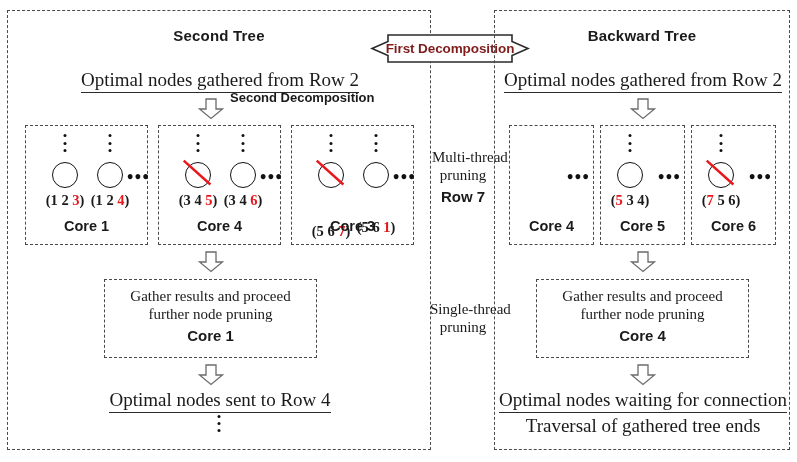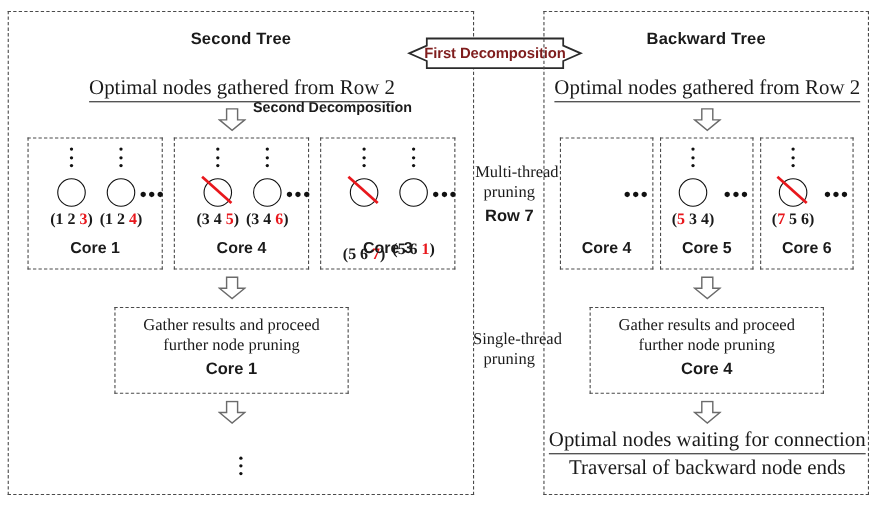--- a/index.html
+++ b/index.html
@@ -233,20 +233,23 @@
       <div class="gather-text" style="padding-top:0;">further node pruning</div>
       <div class="gather-core">Core 1</div>
     </div>
 
     <div class="arrow-down" style="left:190px;top:353px;">
       <svg width="26" height="22" viewBox="0 0 26 22" aria-hidden="true">
         <polygon points="8,1 18,1 18,11 24.5,11 13,20.5 1.5,11 8,11" fill="#ffffff" stroke="#6b6b6b" stroke-width="1.3"></polygon>
       </svg>
     </div>
 
+    <div class="abs caption" style="left:0;top:378px;width:424px;">
+      <span class="u">Optimal nodes sent to Row 4</span>
+    </div>
 
     <div class="vell" style="top:404px;">
       <i></i>
         <i></i>
         <i></i>
     </div>
   </div>
 
   <div class="abs" id="first-decomp">
     <svg width="160" height="31" viewBox="0 0 160 31" aria-hidden="true">
@@ -332,17 +335,17 @@
       <svg width="26" height="22" viewBox="0 0 26 22" aria-hidden="true">
         <polygon points="8,1 18,1 18,11 24.5,11 13,20.5 1.5,11 8,11" fill="#ffffff" stroke="#6b6b6b" stroke-width="1.3"></polygon>
       </svg>
     </div>
 
     <div class="abs caption" style="left:0;top:378px;width:296px;">
       <span class="u">Optimal nodes waiting for connection</span>
     </div>
 
     <div class="abs caption" style="left:0;top:404px;width:296px;">
-      <span>Traversal of backward node ends</span>
+      <span>Traversal of gathered tree ends</span>
     </div>
   </div>
 
 </div>
 
 </body></html>

